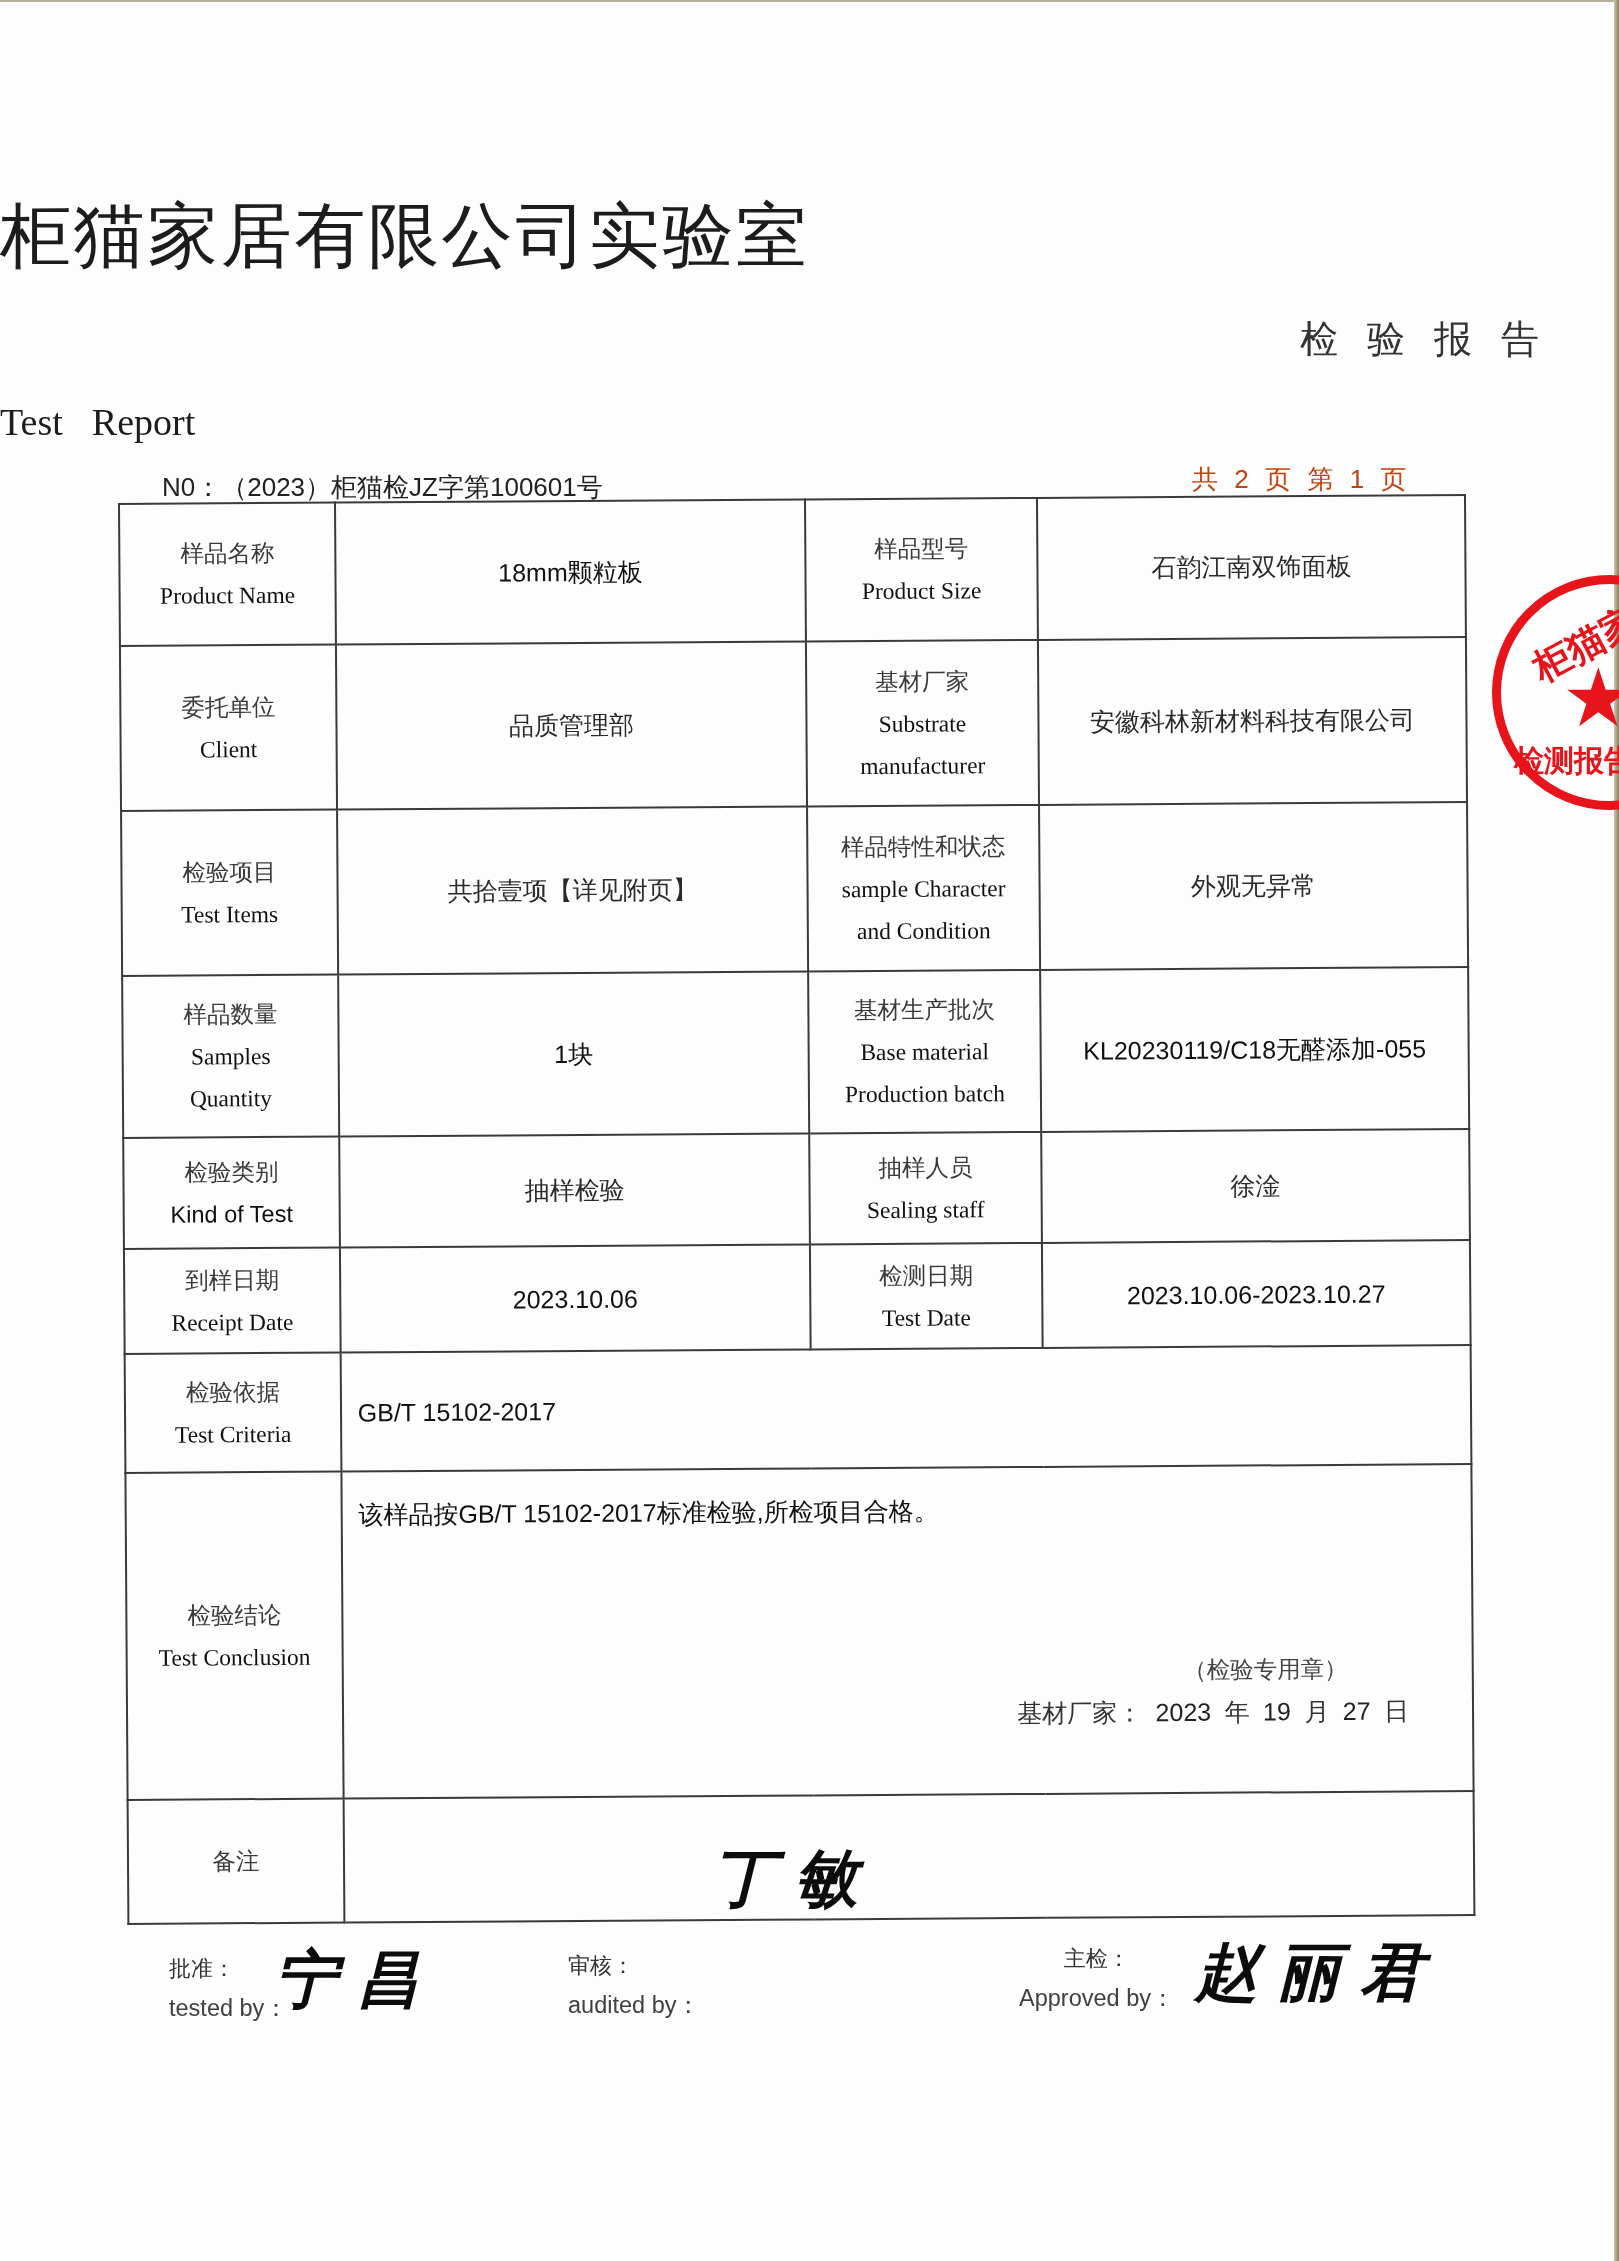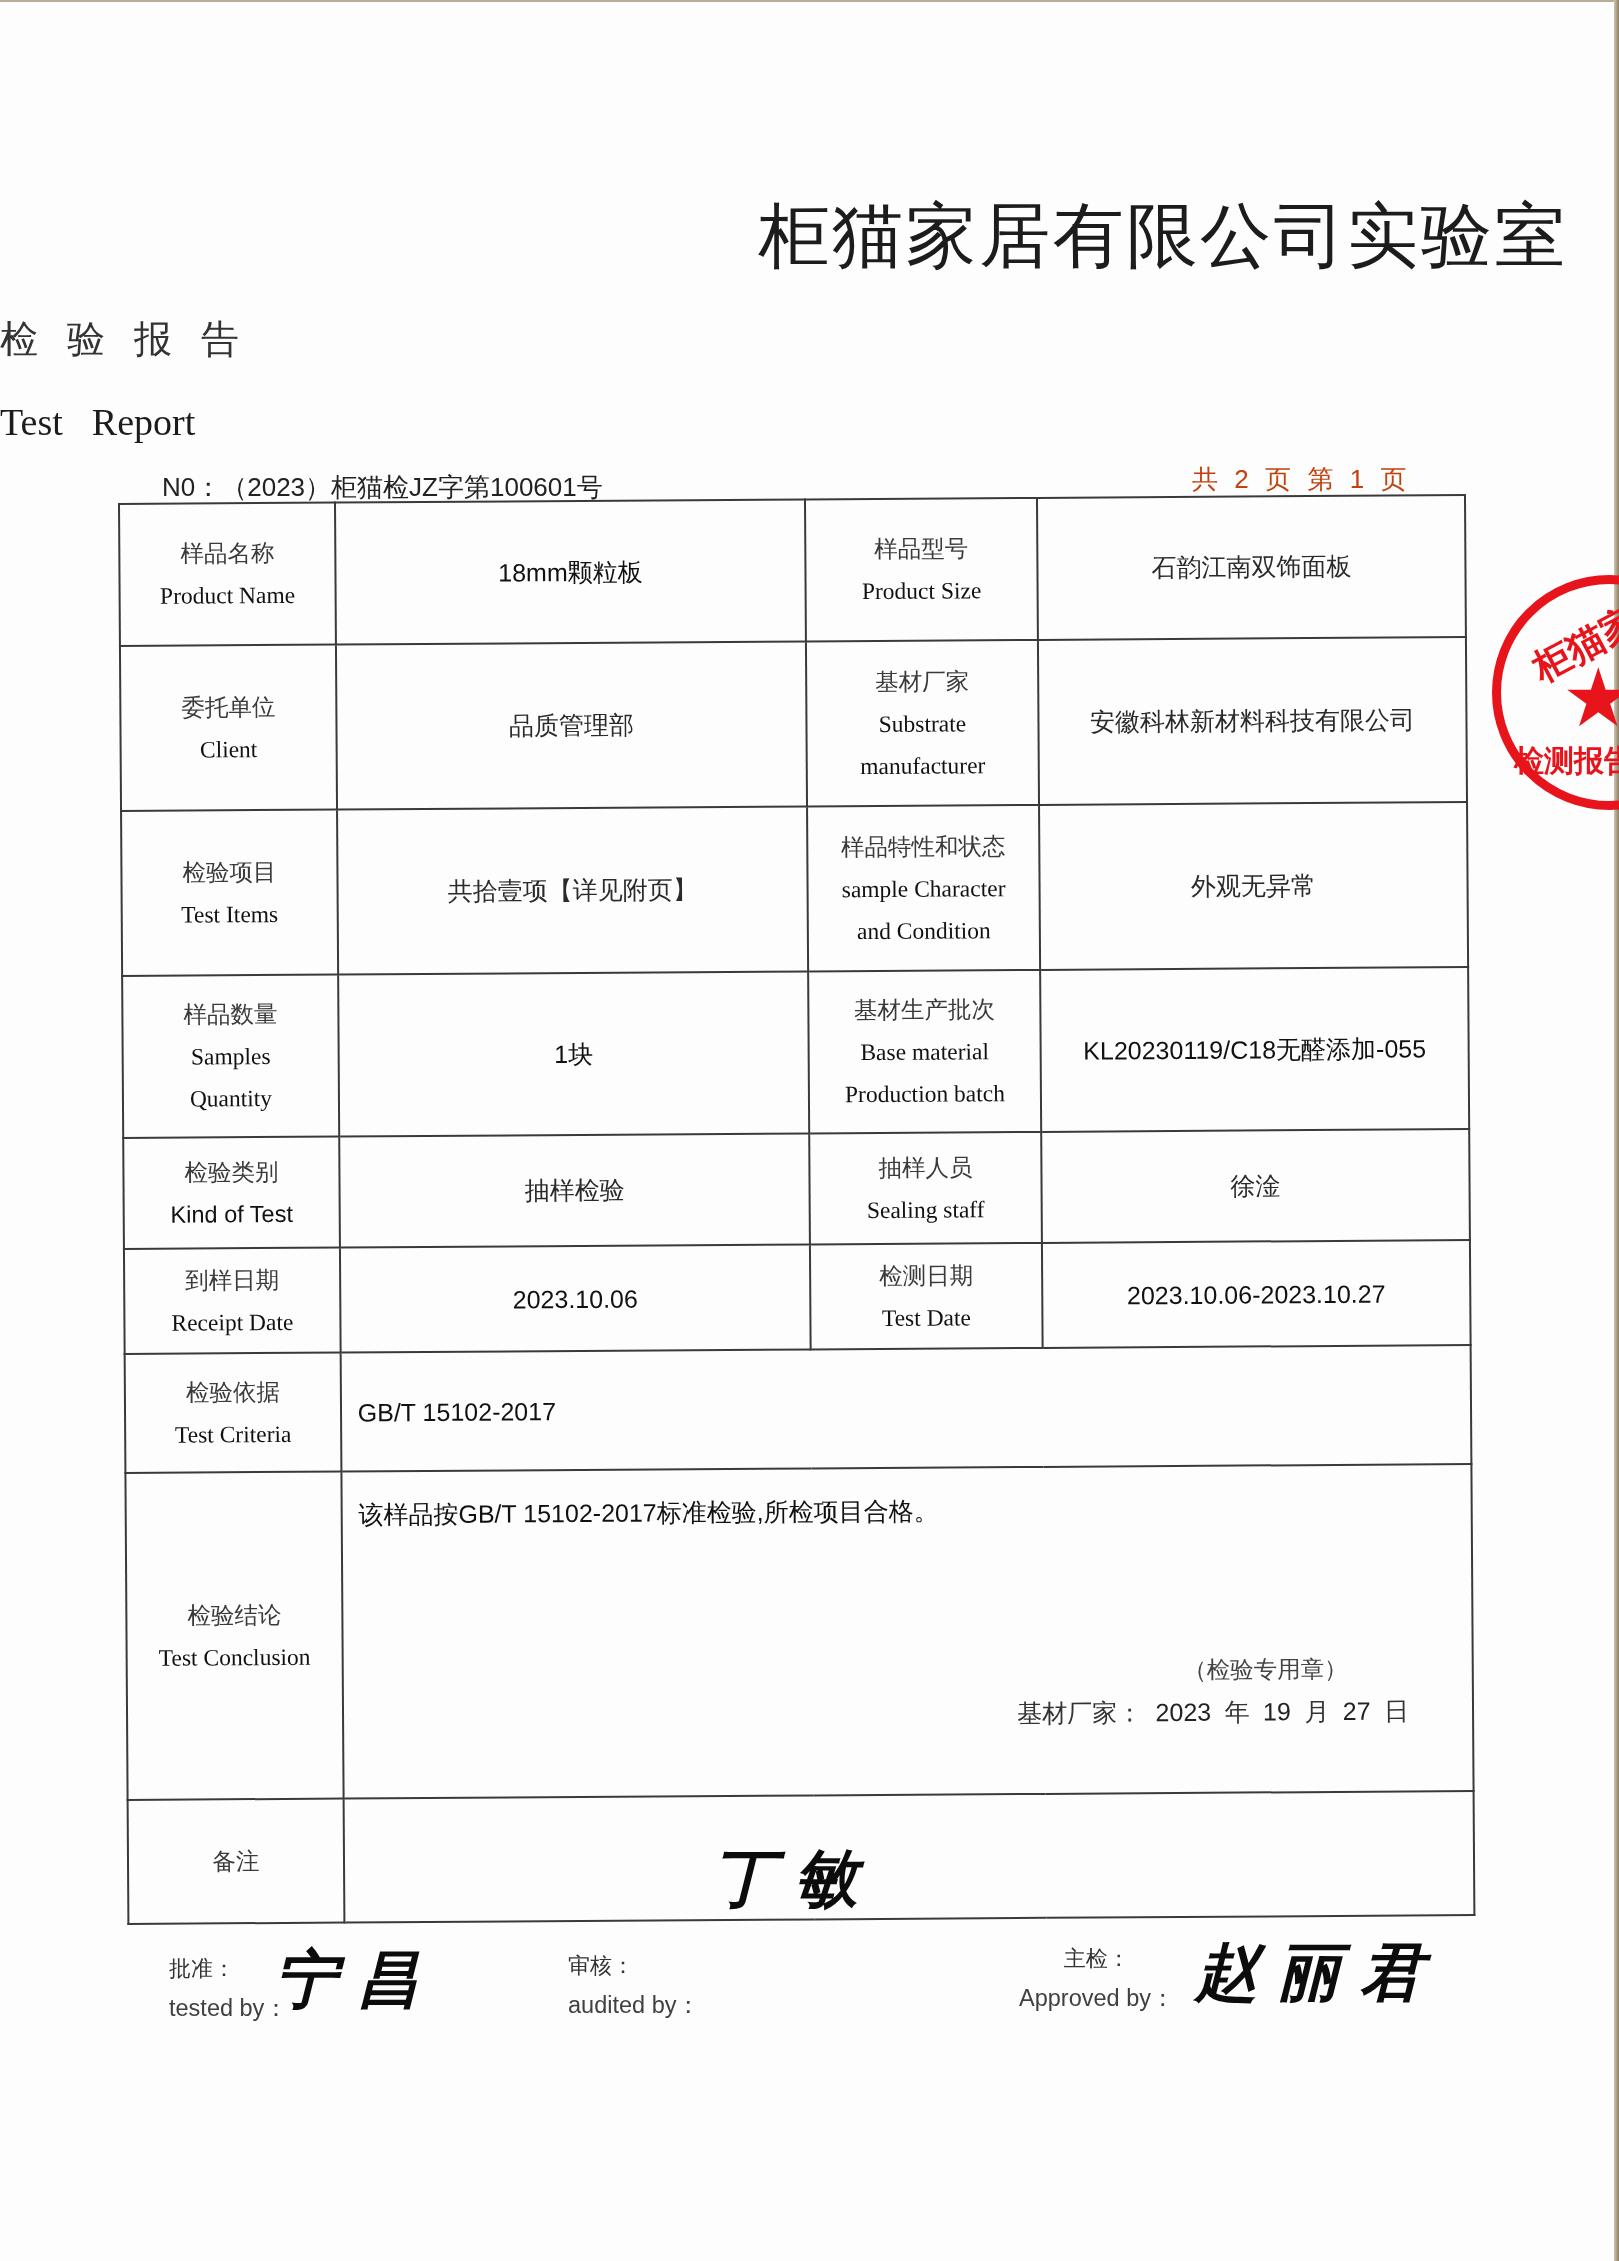--- a/index.html
+++ b/index.html
@@ -10,25 +10,25 @@
     color:#1a1a1a;
   }
   .edge-right {
     position:absolute; top:0; right:0; width:5.2px; height:2261px;
     background:linear-gradient(to right,#cfc6b2,#8a7d62);
   }
   .edge-top {
     position:absolute; top:0; left:0; width:1619px; height:2px; background:#b8ae98;
   }
   .title {
-    position:absolute; top:189px; left:0; width:1568px; text-align:right;
+    position:absolute; top:189px; left:0; width:1568px; text-align:left;
     font-size:71px; letter-spacing:2.6px; color:#1c1c1c; font-weight:normal;
   }
   .subtitle {
-    position:absolute; top:314px; left:0; width:1568px; text-align:left;
+    position:absolute; top:314px; left:0; width:1568px; text-align:right;
     font-size:38px; letter-spacing:29px; color:#333;
   }
   .subtitle-en {
     position:absolute; top:400px; left:0; width:1568px; text-align:left;
     font-size:38px; word-spacing:19.6px; color:#1c1c1c;
     font-family:"Liberation Serif", serif;
   }
   .report-no {
     position:absolute; top:470px; left:162px; font-size:26px; color:#222;
     font-family:"Liberation Sans", sans-serif;

